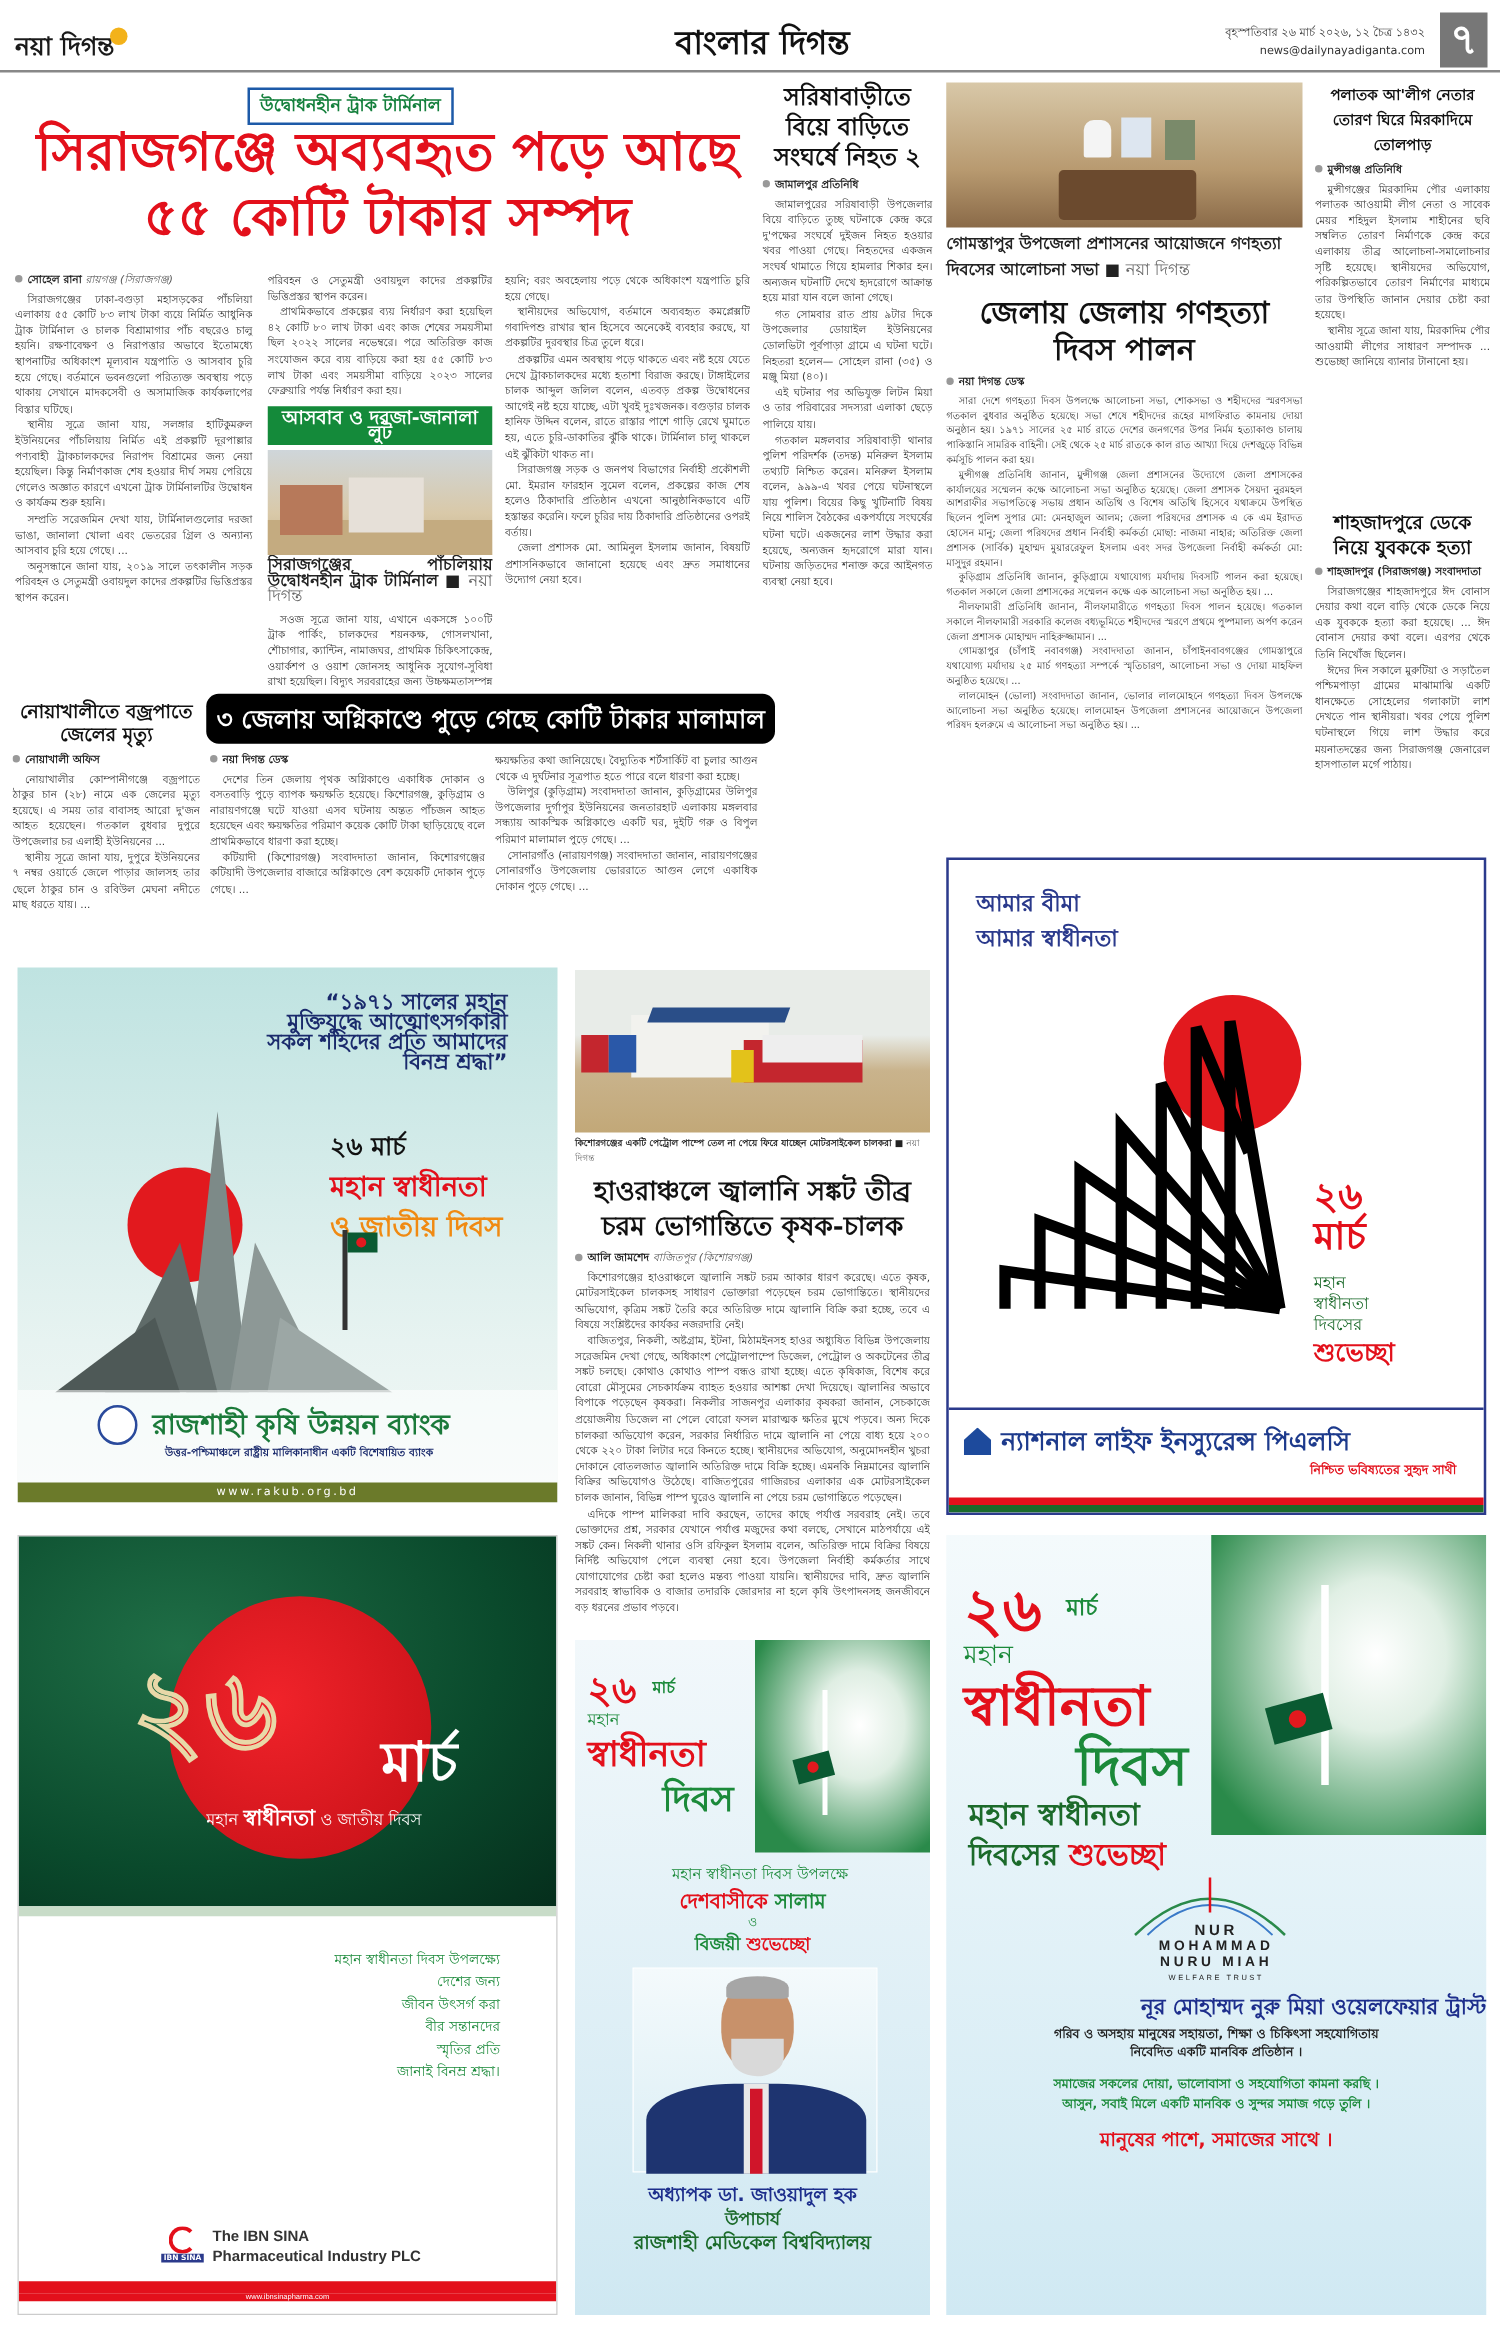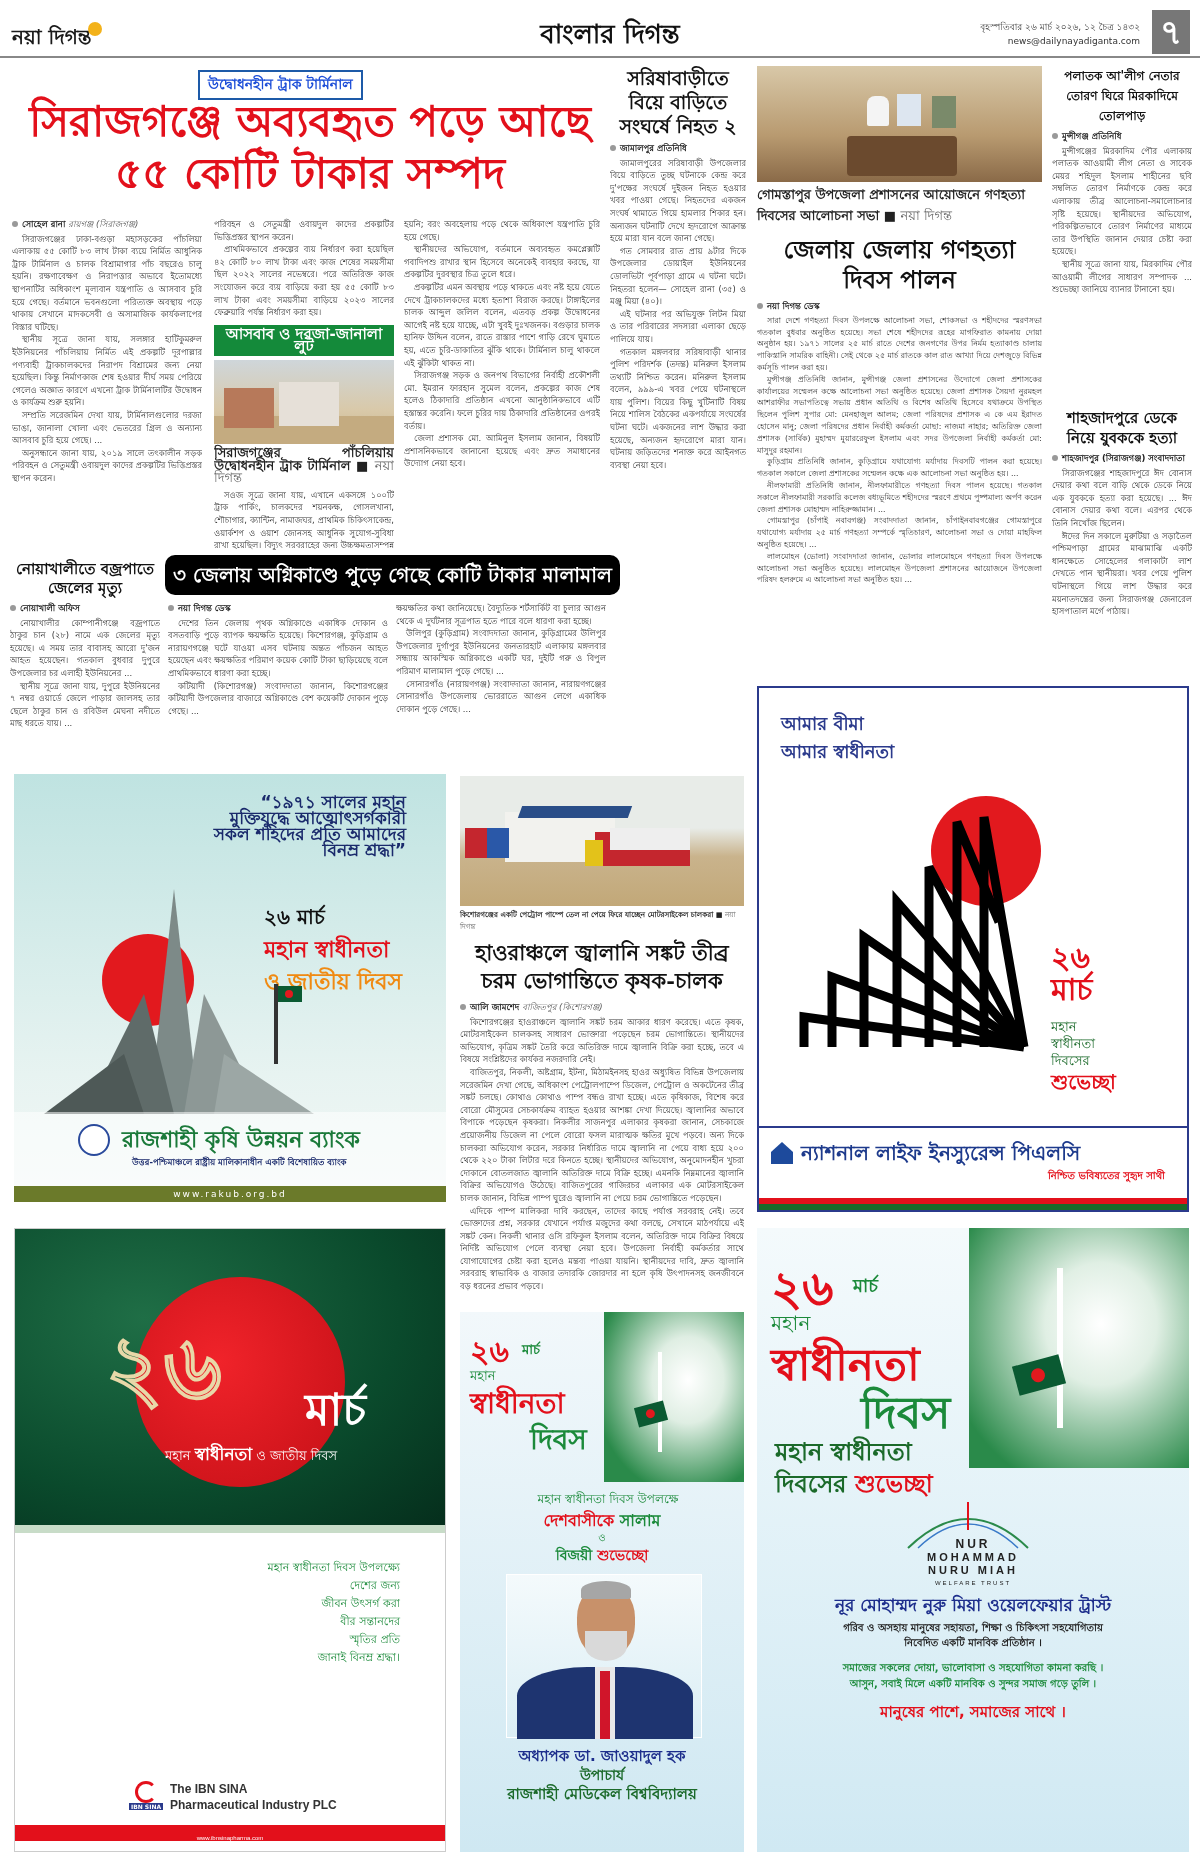--- a/index.html
+++ b/index.html
@@ -9,21 +9,21 @@
   .logo { left: 12px; top: 22px; font-family: "DejaVu Serif", serif; font-weight: bold; font-size: 20px; color: #1a1a1a; }
   .logo .sun { display: inline-block; width: 14px; height: 14px; border-radius: 50%; background: #f3b21a; vertical-align: top; margin-left: -4px; }
   .sec-title { left: 480px; top: 14px; width: 260px; text-align: center; font-family: "DejaVu Serif", serif; font-weight: bold; font-size: 26px; color: #111; }
   .dateline { right: 60px; top: 20px; text-align: right; font-size: 9px; line-height: 14px; color: #333; }
   .pageno { right: 10px; top: 10px; width: 38px; height: 44px; background: #777; color: #fff; font-size: 34px; font-weight: bold; text-align: center; line-height: 44px; }
   .col-text { font-size: 8.4px; line-height: 12.6px; color: #333; text-align: justify; overflow: hidden; }
   .col-text p { text-indent: 10px; }
   .byline { font-size: 8.5px; font-weight: bold; color: #222; margin-bottom: 2px; }
   .byline .dot { display: inline-block; width: 6px; height: 6px; border-radius: 50%; background: #999; margin-right: 4px; }
   .byline i { font-weight: normal; color: #555; }
-  .kicker { left: 198px; top: 70px; border: 2px solid #1d5aa8; color: #1d4ed8; font-size: 14px; font-weight: bold; padding: 1px 8px; }
+  .kicker { left: 198px; top: 70px; border: 2px solid #1d5aa8; color: #15803d; font-size: 14px; font-weight: bold; padding: 1px 8px; }
   .lead-head { left: 10px; top: 96px; width: 600px; text-align: center; color: #e3101b; font-weight: bold; font-size: 42px; line-height: 52px; font-family: "DejaVu Serif", serif; }
   .subhead-green { background: #148a3a; color: #fff; font-size: 15px; font-weight: bold; text-align: center; padding: 3px 0; }
   .photo { background: linear-gradient(#cfd6da 0%, #d9c9a9 60%, #c8b28a 100%); position: relative; overflow: hidden; }
   .caption { font-size: 13px; color: #222; font-weight: bold; margin-top: 3px; }
   .caption span { font-weight: normal; color: #666; }
   .headline { font-family: "DejaVu Serif", serif; font-weight: bold; color: #111; text-align: center; }
   .banner-blue { left: 165px; top: 555px; width: 455px; height: 40px; background: #000000; border-radius: 10px; color: #fff; font-size: 20px; font-weight: bold; text-align: center; line-height: 40px; }
   .ad { overflow: hidden; }
   .flag-red { border-radius: 50%; background: #e2191e; position: absolute; }
 </style>
@@ -303,21 +303,21 @@
     <path d="M5,48 Q65,-10 125,48" fill="none" stroke="#2a8a4a" stroke-width="2"></path>
     <path d="M15,48 Q65,0 115,48" fill="none" stroke="#3a7ac8" stroke-width="1.5"></path>
     <line x1="65" y1="2" x2="65" y2="30" stroke="#e3101b" stroke-width="2"></line>
   </svg>
   <div style="position:absolute; left:0; top:310px; width:100%; text-align:center; font-family:'Liberation Sans',sans-serif; font-weight:bold; color:#222; letter-spacing:3px; line-height:13px;">
     <div style="font-size:12px;">NUR</div>
     <div style="font-size:11px;">MOHAMMAD</div>
     <div style="font-size:11px;">NURU MIAH</div>
     <div style="font-size:6px; font-weight:normal; letter-spacing:2px;">WELFARE TRUST</div>
   </div>
-  <div style="position:absolute; left:0; top:364px; width:100%; text-align:center; font-size:17px; font-weight:bold; color:#1d2e8c;">নূর মোহাম্মদ নুরু মিয়া ওয়েলফেয়ার ট্রাস্ট</div>
+  <div style="position:absolute; left:0; top:364px; width:100%; text-align:right; font-size:17px; font-weight:bold; color:#1d2e8c;">নূর মোহাম্মদ নুরু মিয়া ওয়েলফেয়ার ট্রাস্ট</div>
   <div style="position:absolute; left:0; top:392px; width:100%; text-align:center; font-size:10px; font-weight:bold; color:#222; line-height:15px;">
     <div>গরিব ও অসহায় মানুষের সহায়তা, শিক্ষা ও চিকিৎসা সহযোগিতায়</div>
     <div>নিবেদিত একটি মানবিক প্রতিষ্ঠান ।</div>
   </div>
   <div style="position:absolute; left:0; top:472px; width:100%; text-align:center; font-size:15px; font-weight:bold; color:#e3101b;">মানুষের পাশে, সমাজের সাথে ।</div>
   <div style="position:absolute; left:0; top:432px; width:100%; text-align:center; font-size:10px; font-weight:bold; color:#1b8a3a; line-height:16px;">
     <div>সমাজের সকলের দোয়া, ভালোবাসা ও সহযোগিতা কামনা করছি ।</div>
     <div>আসুন, সবাই মিলে একটি মানবিক ও সুন্দর সমাজ গড়ে তুলি ।</div>
   </div>
 </div>

